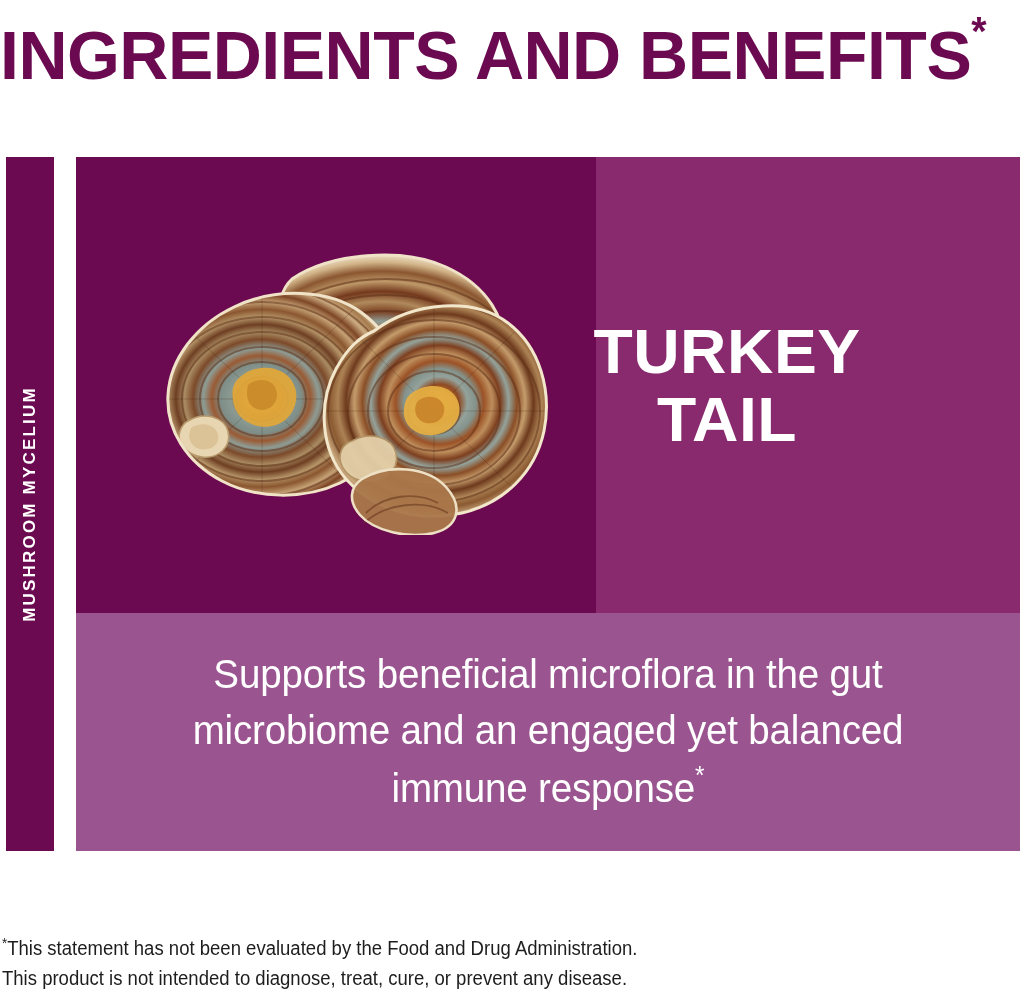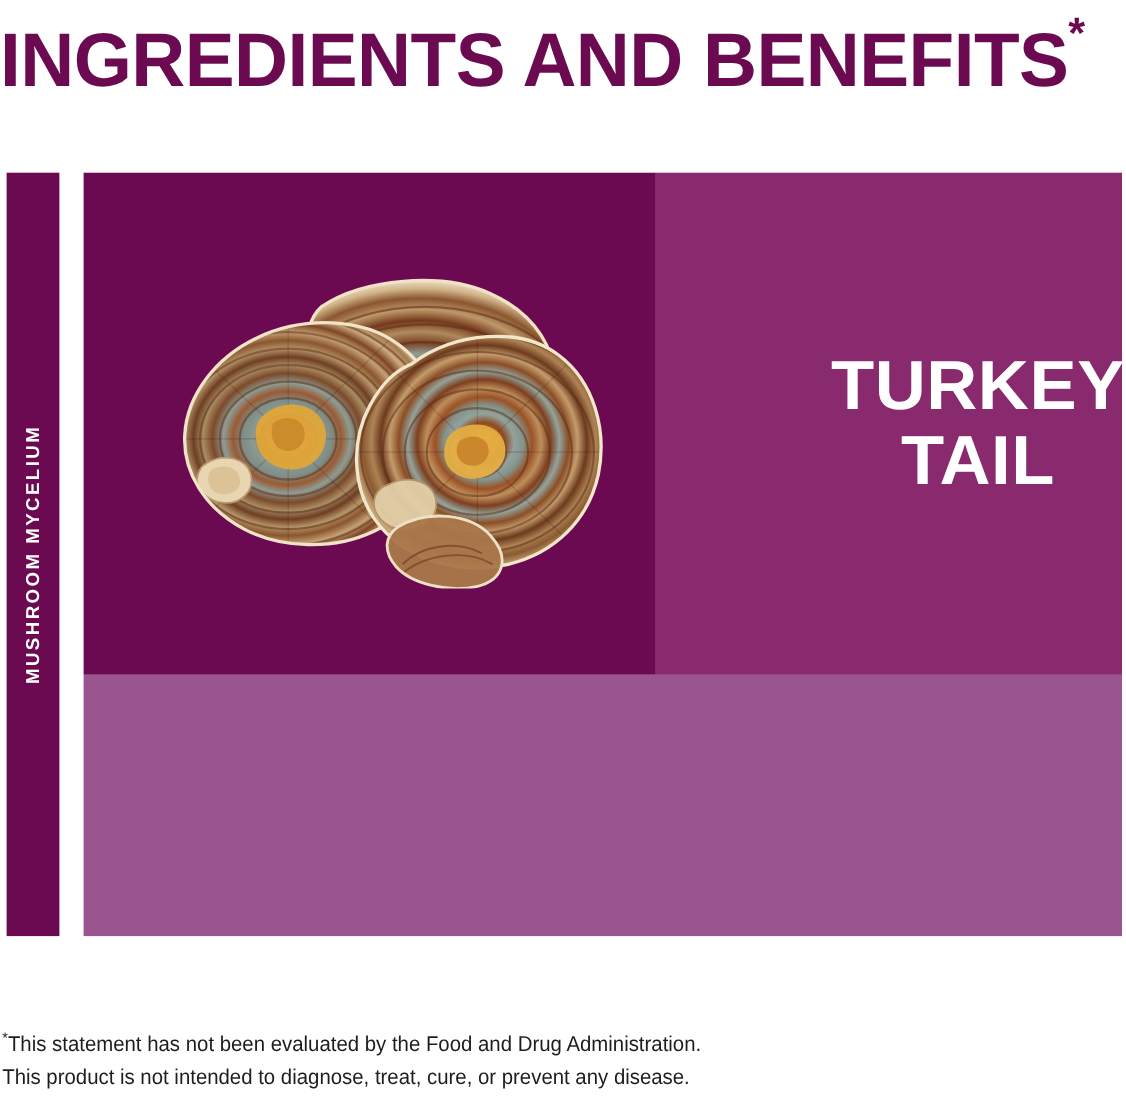--- a/index.html
+++ b/index.html
@@ -95,21 +95,21 @@
 
   .name-panel {
     position: absolute;
     left: 520px;
     top: 0;
     width: 424px;
     height: 456px;
     background: #882A6D;
     display: flex;
     align-items: center;
-    justify-content: flex-end;
+    justify-content: flex-start;
   }
   .ingredient-name {
     color: #ffffff;
     font-family: "Liberation Sans", sans-serif;
     font-weight: bold;
     font-size: 63px;
     line-height: 1.08;
     text-align: center;
     letter-spacing: 0.5px;
     white-space: pre-line;
@@ -364,16 +364,19 @@
         </svg>
       </div>
     </div>
 
     <div class="name-panel">
       <div class="ingredient-name">TURKEY
 TAIL</div>
     </div>
   </div>
 
+  <div class="benefit-panel">
+    <div class="benefit-text"><span>Supports beneficial microflora in the gut microbiome and an engaged yet balanced immune response</span><span class="benefit-asterisk">*</span></div>
+  </div>
 </div>
 
 <div class="footer-disclaimer"><span class="footer-asterisk">*</span><span>This statement has not been evaluated by the Food and Drug Administration.
 This product is not intended to diagnose, treat, cure, or prevent any disease.</span></div>
 
 </body></html>

